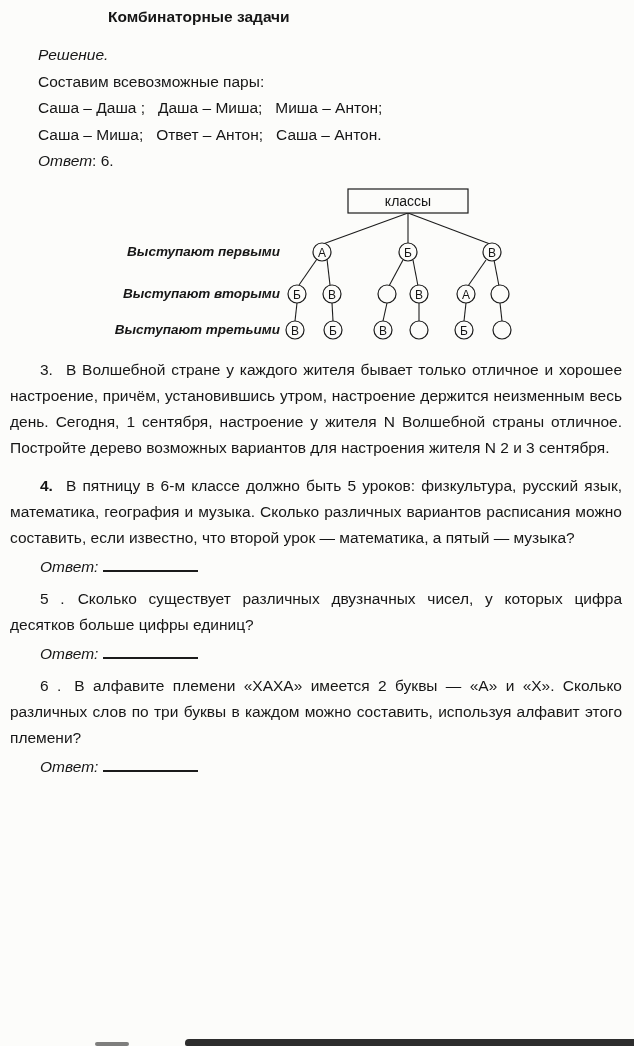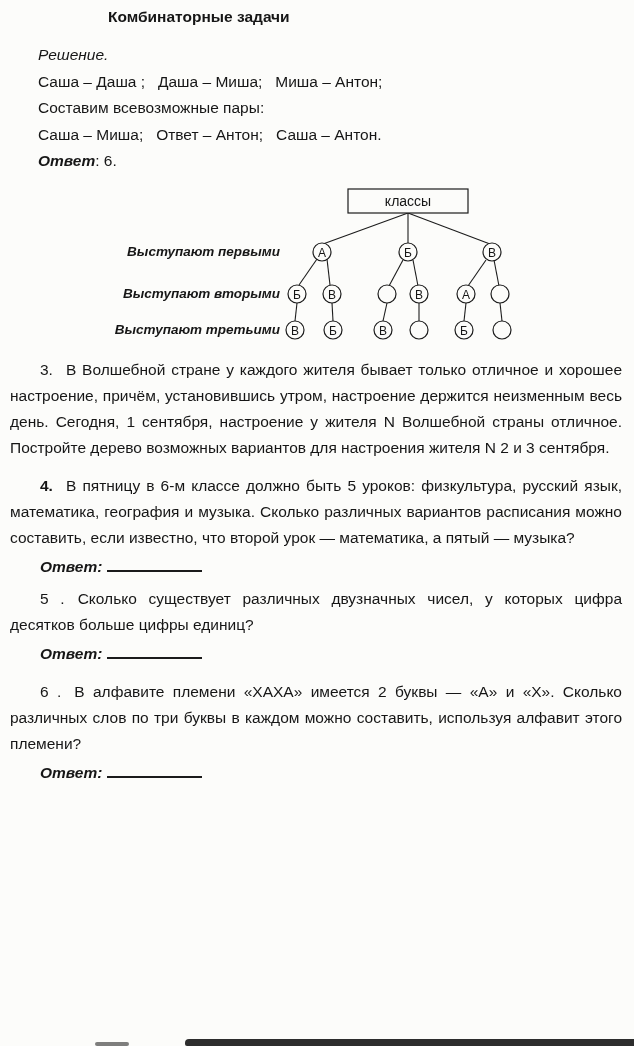--- a/index.html
+++ b/index.html
@@ -23,21 +23,21 @@
     line-height:26px;
     text-align:justify;
     text-indent:30px;
     margin-top:12px;
   }
   .pnum { margin-right:13px; }
   .pnum.bold { font-weight:bold; }
   .sol { margin-left:28px; margin-top:2px; }
   .sol-line { font-size:15.5px; line-height:26.5px; white-space:pre-wrap; }
   .it { font-style:italic; }
-  .bold-it { font-weight:bold; font-style:italic; }
+  .bold-it { font-weight:normal; font-style:italic; }
   .answer-row { margin-left:30px; font-size:15.5px; line-height:27px; margin-top:2px; }
   .blank {
     display:inline-block;
     width:95px;
     height:13px;
     border-bottom:2px solid #1b1b1b;
     margin-left:5px;
     vertical-align:baseline;
   }
   .diagram { margin:10px 0 2px 92px; }
@@ -85,22 +85,22 @@
 </head>
 <body>
 
 <div class="page">
 
   <div class="title">Комбинаторные задачи</div>
 
 
   <div class="sol">
     <div class="sol-line it">Решение.</div>
+    <div class="sol-line">Составим всевозможные пары:</div>
     <div class="sol-line">Саша – Даша ;   Даша – Миша;   Миша – Антон;</div>
-    <div class="sol-line">Составим всевозможные пары:</div>
     <div class="sol-line">Саша – Миша;   Ответ – Антон;   Саша – Антон.</div>
     <div class="sol-line"><span class="bold-it">Ответ</span><span>: 6.</span></div>
   </div>
 
 
   <div class="diagram">
     <svg width="430" height="160" viewBox="0 0 430 160">
 
       <g>
         <line class="tree-line" x1="306" y1="28" x2="221" y2="59"></line>
@@ -163,19 +163,19 @@
   </div>
 
   <p class="para"><span class="pnum">3.</span><span>В Волшебной стране у каждого жителя бывает только отличное и хорошее настроение, причём, установившись утром, настроение держится неизменным весь день. Сегодня, 1 сентября, настроение у жителя N Волшебной страны отличное. Постройте дерево возможных вариантов для настроения жителя N 2 и 3 сентября.</span></p>
 
   <p class="para"><span class="pnum bold">4.</span><span>В пятницу в 6-м классе должно быть 5 уроков: физкультура, русский язык, математика, география и музыка. Сколько различных вариантов расписания можно составить, если известно, что второй урок — математика, а пятый — музыка?</span></p>
   <div class="answer-row"><span class="bold-it">Ответ:</span><span class="blank"></span></div>
 
   <p class="para" style="margin-top:6px;"><span class="pnum">5 .</span><span>Сколько существует различных двузначных чисел, у которых цифра десятков больше цифры единиц?</span></p>
   <div class="answer-row"><span class="bold-it">Ответ:</span><span class="blank"></span></div>
 
-  <p class="para" style=""><span class="pnum">6 .</span><span>В алфавите племени «ХАХА» имеется 2 буквы — «А» и «Х». Сколько различных слов по три буквы в каждом можно составить, используя алфавит этого племени?</span></p>
+  <p class="para" style="margin-top:6px;"><span class="pnum">6 .</span><span>В алфавите племени «ХАХА» имеется 2 буквы — «А» и «Х». Сколько различных слов по три буквы в каждом можно составить, используя алфавит этого племени?</span></p>
   <div class="answer-row"><span class="bold-it">Ответ:</span><span class="blank"></span></div>
 
 </div>
 
 <div class="scan-blob"></div>
 <div class="scan-bar"></div>
 
 </body></html>

